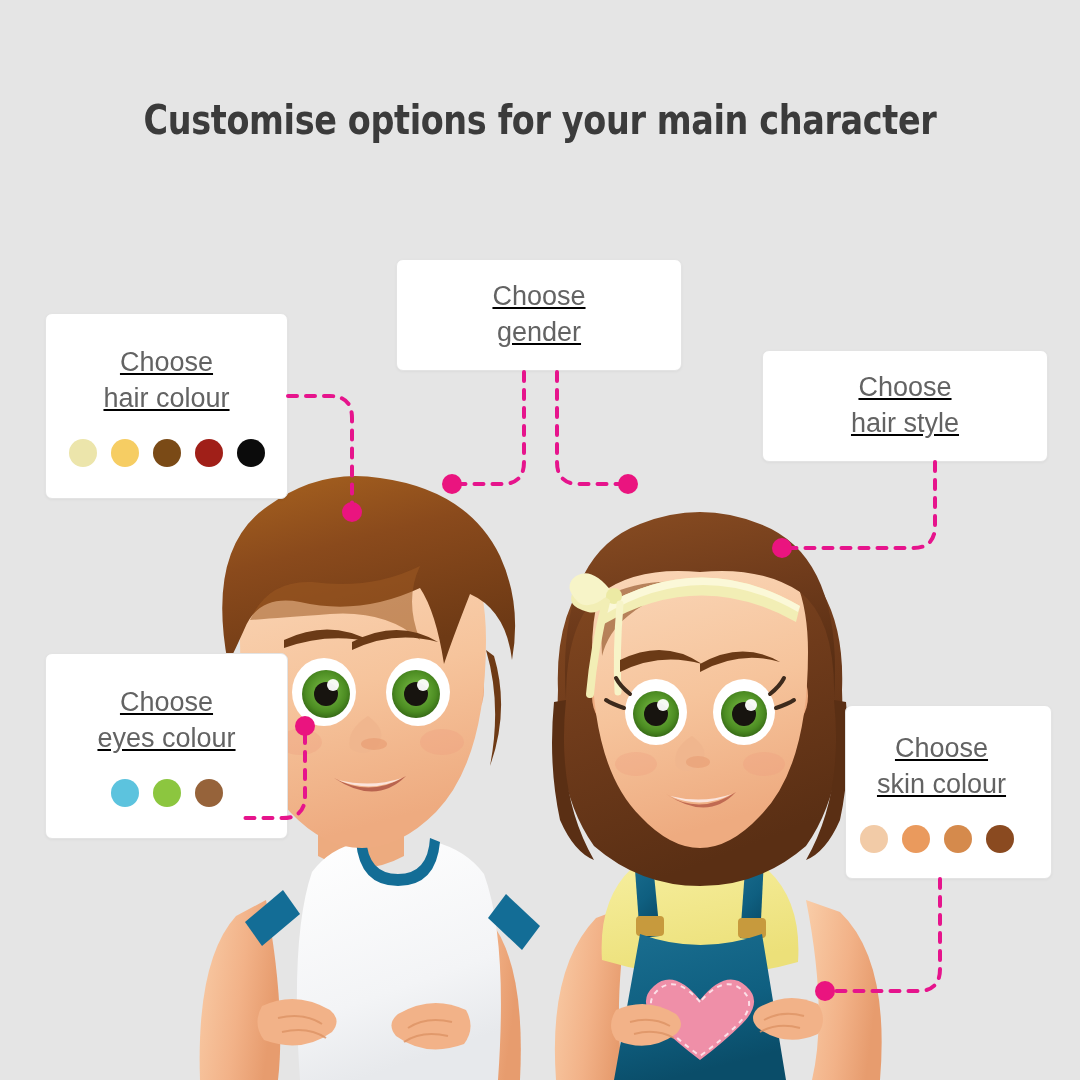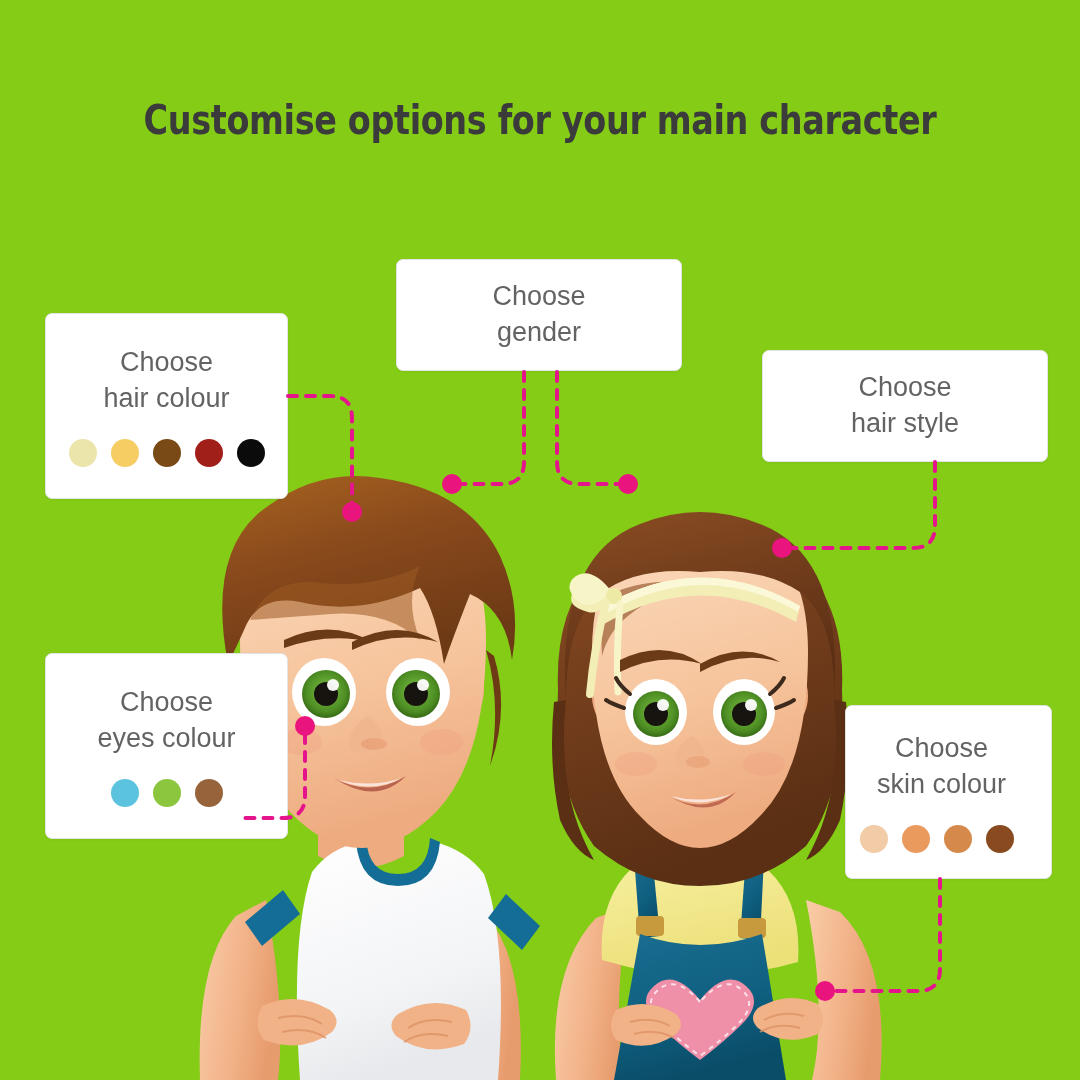--- a/index.html
+++ b/index.html
@@ -29,20 +29,21 @@
   .card {
     position: absolute;
     background: #ffffff;
     border: 1px solid #e3e3e3;
     border-radius: 7px;
     box-shadow: 0 1px 3px rgba(0,0,0,0.045);
     display: flex; flex-direction: column;
     align-items: center; justify-content: center;
     padding: 12px 14px;
     z-index: 40;
+    text-decoration: underline;
   }
   .card-label {
     font-size: 27px; line-height: 1.33;
     color: #636363;
     text-align: center;
     white-space: pre-line;
     font-family: "Liberation Sans", sans-serif;
   }
   .swatches { display: flex; gap: 14px; margin-top: 22px; }
   .swatch { width: 28px; height: 28px; border-radius: 50%; }
@@ -56,21 +57,21 @@
                        align-items: flex-start; padding-left: 0; }
   #card-skin-colour .card-label { width: 100%; text-align: center; }
   #card-skin-colour .swatches { margin-left: 14px; }
 
   
   #connectors { position: absolute; left: 0; top: 0; width: 1080px; height: 1080px; z-index: 45; }
 </style>
 </head>
 <body style="background: rgb(247, 247, 246);">
 
-<div id="stage" style="background: #84cc16;">
+<div id="stage" style="background: #e5e5e5;">
 
   <div class="page-title">Customise options for your main character</div>
 
   <svg class="art" viewBox="0 0 1080 1080" xmlns="http://www.w3.org/2000/svg">
     <defs>
       <linearGradient id="boyHair" x1="0" y1="0" x2="0.4" y2="1">
         <stop offset="0%" stop-color="#a8631f"></stop>
         <stop offset="45%" stop-color="#8a4a1c"></stop>
         <stop offset="100%" stop-color="#6e3a15"></stop>
       </linearGradient>

